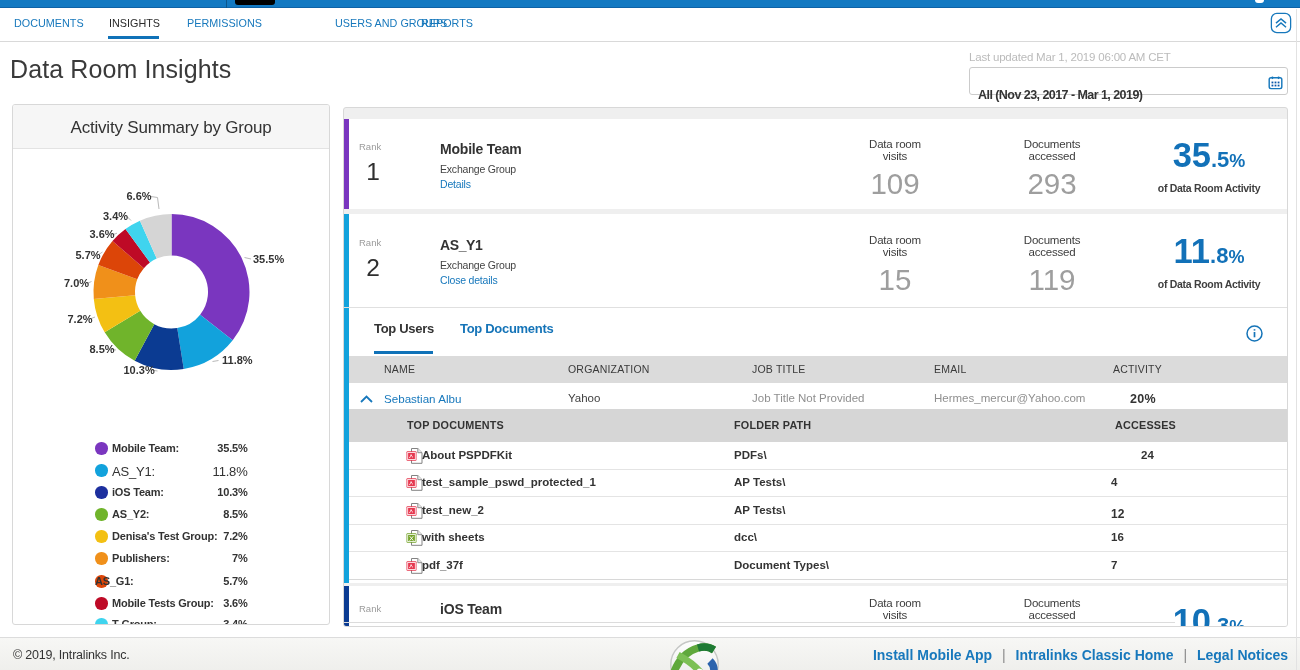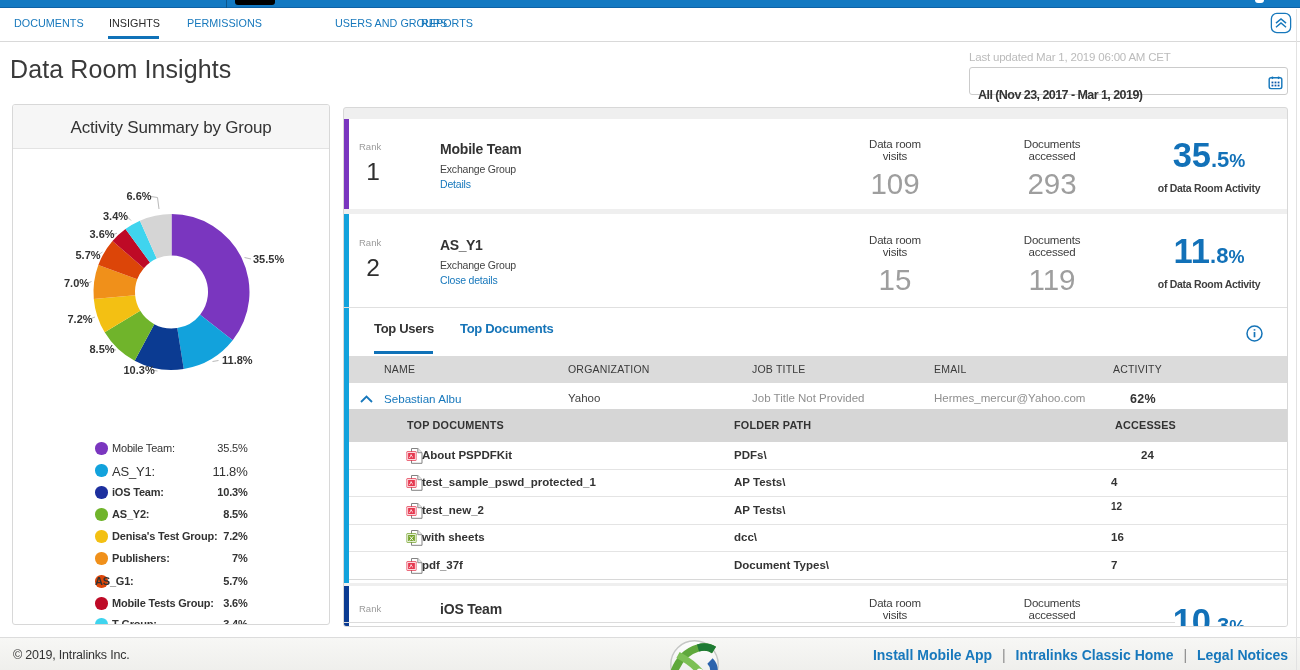--- a/index.html
+++ b/index.html
@@ -82,21 +82,21 @@
       <text x="110.5" y="223">10.3%</text>
       <text x="76.5" y="202">8.5%</text>
       <text x="54.5" y="171.5">7.2%</text>
       <text x="51" y="136">7.0%</text>
       <text x="62.5" y="107.5">5.7%</text>
       <text x="76.5" y="86.5">3.6%</text>
       <text x="90" y="69">3.4%</text>
       <text x="113.5" y="48.5">6.6%</text>
     </g>
   </svg>
-  <div style="position:absolute;left:82px;top:337px;width:152.5px;height:16px;font-size:11px;letter-spacing:-0.2px;font-weight:normal;color:#333;">
+  <div style="position:absolute;left:82px;top:337px;width:152.5px;height:16px;font-size:11px;letter-spacing:-0.2px;font-weight:bold;color:#333;">
       <span style="position:absolute;left:0;top:0;width:12.5px;height:12.5px;border-radius:50%;background:#7A36BF;"></span>
       <span style="position:absolute;left:17px;top:0;">Mobile Team:</span>
       <span style="position:absolute;right:0;top:0;">35.5%</span>
     </div>
   <div style="position:absolute;left:82px;top:359px;width:152.5px;height:16px;font-size:13px;letter-spacing:-0.2px;font-weight:normal;color:#333;">
       <span style="position:absolute;left:0;top:0;width:12.5px;height:12.5px;border-radius:50%;background:#12A2DC;"></span>
       <span style="position:absolute;left:17px;top:0;">AS_Y1:</span>
       <span style="position:absolute;right:0;top:0;">11.8%</span>
     </div>
   <div style="position:absolute;left:82px;top:381px;width:152.5px;height:16px;font-size:11px;letter-spacing:-0.2px;font-weight:bold;color:#333;">
@@ -186,21 +186,21 @@
     <div style="position:absolute;left:590px;top:54.5px;font-size:10.5px;letter-spacing:0.2px;color:#3A3A3A;">EMAIL</div>
     <div style="position:absolute;left:769px;top:54.5px;font-size:10.5px;letter-spacing:0.2px;color:#3A3A3A;">ACTIVITY</div>
 
     <svg style="position:absolute;left:16px;top:87px;" width="13" height="8" viewBox="0 0 13 8">
         <path d="M1 7 L6.5 1.6 L12 7" fill="none" stroke="#1778BC" stroke-width="1.8"></path>
       </svg>
     <div style="position:absolute;left:40px;top:84px;font-size:11.6px;color:#1778BC;">Sebastian Albu</div>
     <div style="position:absolute;left:224px;top:84px;font-size:11.5px;color:#3F3F3F;">Yahoo</div>
     <div style="position:absolute;left:408px;top:84px;font-size:11.5px;color:#8F8F8F;">Job Title Not Provided</div>
     <div style="position:absolute;left:590px;top:84px;font-size:11.5px;color:#8F8F8F;">Hermes_mercur@Yahoo.com</div>
-    <div style="position:absolute;left:769px;top:84px;width:60px;text-align:center;font-size:12.5px;letter-spacing:0.3px;font-weight:bold;color:#333;">62%</div>
+    <div style="position:absolute;left:769px;top:84px;width:60px;text-align:center;font-size:12.5px;letter-spacing:0.3px;font-weight:bold;color:#333;">20%</div>
 
     <div style="position:absolute;left:5px;top:101px;width:938px;height:33px;background:#D6D6D6;"></div>
     <div style="position:absolute;left:63px;top:111px;font-size:10.8px;font-weight:bold;letter-spacing:0.2px;color:#333;">TOP DOCUMENTS</div>
     <div style="position:absolute;left:390px;top:111px;font-size:10.8px;font-weight:bold;letter-spacing:0.2px;color:#333;">FOLDER PATH</div>
     <div style="position:absolute;left:771px;top:111px;font-size:10.8px;font-weight:bold;letter-spacing:0.2px;color:#333;">ACCESSES</div>
     <div style="position:absolute;left:5px;top:134px;width:938px;height:27.5px;border-bottom:1px solid #E4E4E4;">
       <svg style="position:absolute;left:57px;top:5.5px;" width="17" height="16" viewBox="0 0 17 16">
           <path d="M5.5 0.5 H11.8 L16 4.7 V15.3 H5.5 Z" fill="#fff" stroke="#828282" stroke-width="1"></path>
           <path d="M11.8 0.5 V4.7 H16" fill="#EDEDED" stroke="#828282" stroke-width="0.9"></path>
           <rect x="0.5" y="3.2" width="10" height="9.6" rx="1" fill="#E6384F"></rect>
@@ -226,21 +226,21 @@
     <div style="position:absolute;left:5px;top:189px;width:938px;height:27.5px;border-bottom:1px solid #E4E4E4;">
       <svg style="position:absolute;left:57px;top:5.5px;" width="17" height="16" viewBox="0 0 17 16">
           <path d="M5.5 0.5 H11.8 L16 4.7 V15.3 H5.5 Z" fill="#fff" stroke="#828282" stroke-width="1"></path>
           <path d="M11.8 0.5 V4.7 H16" fill="#EDEDED" stroke="#828282" stroke-width="0.9"></path>
           <rect x="0.5" y="3.2" width="10" height="9.6" rx="1" fill="#E6384F"></rect>
           <rect x="1.7" y="4.4" width="7.6" height="7.2" fill="none" stroke="#fff" stroke-width="0.8"></rect>
           <path d="M3.4 10 Q4.8 8.2 5.1 6.6 Q5.4 8.4 7 9.4" fill="none" stroke="#fff" stroke-width="0.8"></path>
         </svg>
       <div style="position:absolute;left:73px;top:6.5px;font-size:11.5px;font-weight:bold;color:#333;">test_new_2</div>
       <div style="position:absolute;left:385px;top:6.5px;font-size:11.5px;font-weight:bold;color:#333;">AP Tests\</div>
-      <div style="position:absolute;left:762px;top:4px;font-size:10px;font-weight:bold;color:#333;">12</div>
+      <div style="position:absolute;left:762px;top:10px;font-size:12px;font-weight:bold;color:#333;">12</div>
     </div>
     <div style="position:absolute;left:5px;top:216.5px;width:938px;height:27.5px;border-bottom:1px solid #E4E4E4;">
       <svg style="position:absolute;left:57px;top:5.5px;" width="17" height="16" viewBox="0 0 17 16">
           <path d="M5.5 0.5 H11.8 L16 4.7 V15.3 H5.5 Z" fill="#fff" stroke="#828282" stroke-width="1"></path>
           <path d="M11.8 0.5 V4.7 H16" fill="#EDEDED" stroke="#828282" stroke-width="0.9"></path>
           <rect x="0.5" y="3.2" width="10" height="9.6" rx="1" fill="#76A42C"></rect>
           <rect x="1.7" y="4.4" width="7.6" height="7.2" fill="none" stroke="#fff" stroke-width="0.8"></rect>
           <path d="M3.7 6.2 L7.3 10.6 M7.3 6.2 L3.7 10.6" stroke="#fff" stroke-width="0.9"></path>
         </svg>
       <div style="position:absolute;left:73px;top:6.5px;font-size:11.5px;font-weight:bold;color:#333;">with sheets</div>

